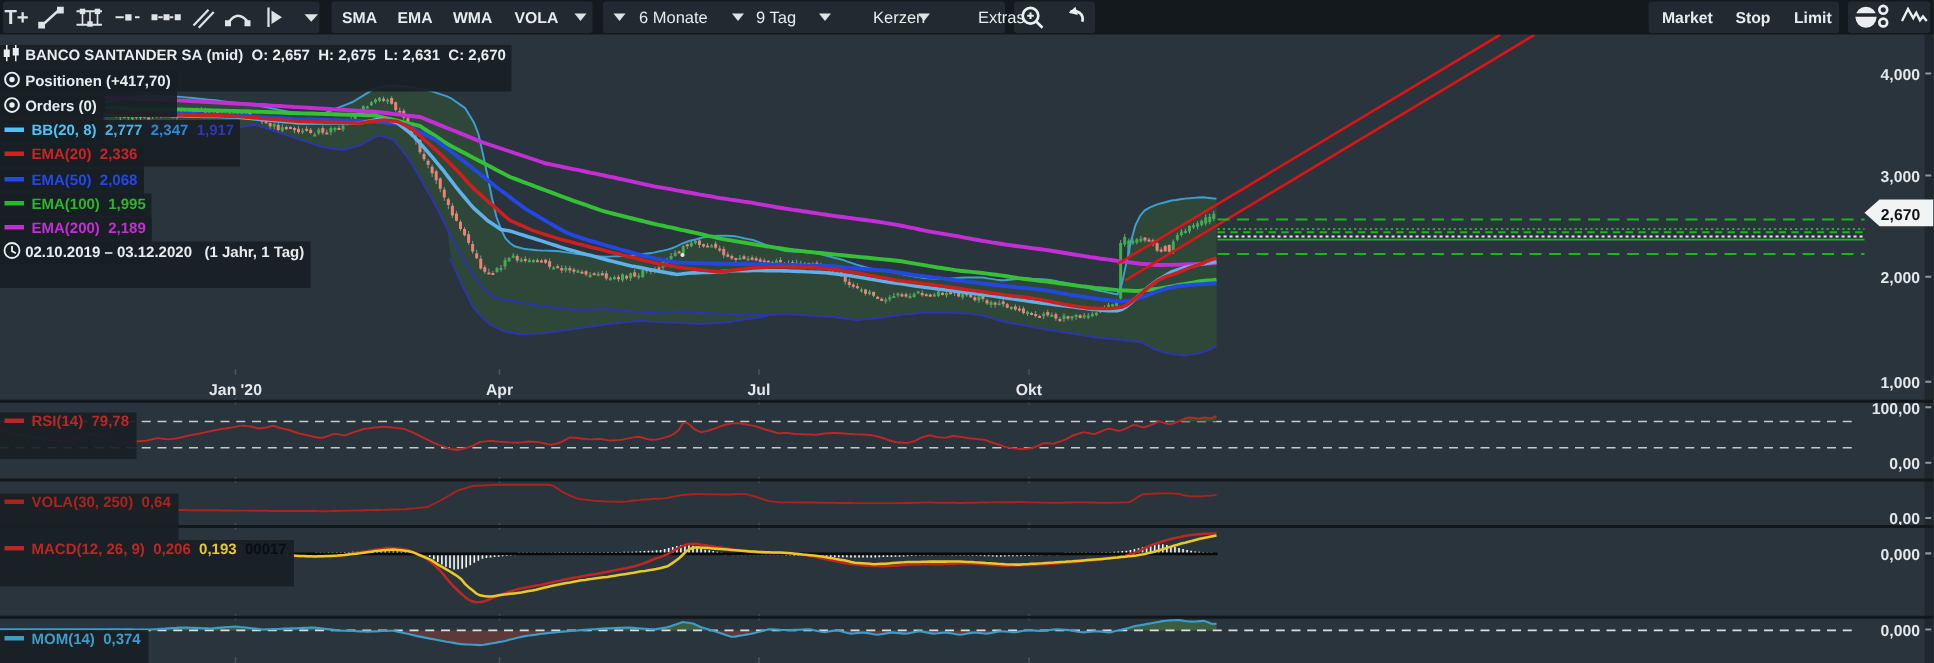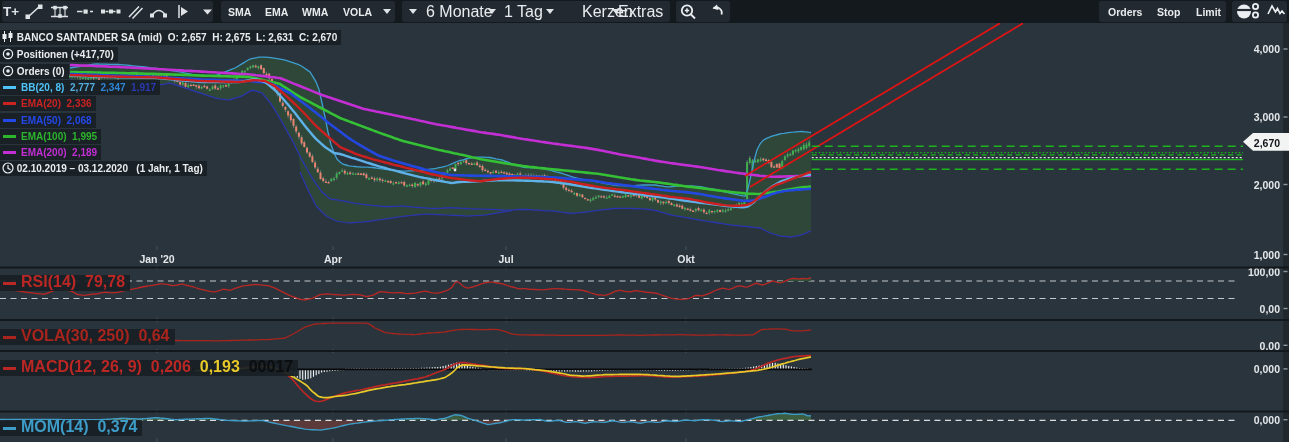--- a/index.html
+++ b/index.html
@@ -1,24 +1,24 @@
 <!DOCTYPE html>
 <html><head><meta charset="utf-8"><style>
 *{margin:0;padding:0;box-sizing:border-box}
 html,body{width:1289px;height:442px;overflow:hidden;background:#2a343c;font-family:"Liberation Sans",sans-serif}
 #toolbar{position:absolute;left:0;top:0;width:1289px;height:23px;background:#14191d;z-index:30}
 .grp{position:absolute;top:1px;height:21px;background:#222930;border-radius:2px;display:flex;align-items:center;color:#e6e9ec}
-.tt{position:absolute;top:4px;font-size:16px;color:#e8ebed;line-height:16px;white-space:nowrap}
+.tt{position:absolute;top:4px;font-size:11px;color:#e8ebed;line-height:16px;white-space:nowrap}
 .tt.b{font-weight:bold;font-size:10.5px}
 .tcaret{position:absolute;top:9px;width:0;height:0;border-left:4.5px solid transparent;border-right:4.5px solid transparent;border-top:5px solid #dfe3e6}
 #legend{position:absolute;left:0;top:0;z-index:20}
-.lrow{position:absolute;left:0;white-space:nowrap;height:15px;line-height:15px;background:rgba(24,31,37,0.93);color:#e9ecee;font-size:10px;font-weight:bold;padding:0 4px 0 2px}
+.lrow{position:absolute;left:0;white-space:nowrap;height:31px;line-height:15px;background:rgba(24,31,37,0.93);color:#e9ecee;font-size:10px;font-weight:bold;padding:0 4px 0 2px}
 .sw{display:inline-block;width:13px;height:3px;vertical-align:2px;margin-right:5px;margin-left:1px}
 #chartwrap{position:absolute;left:0;top:0;width:1289px;height:442px;z-index:1}
-.ilab{position:absolute;white-space:nowrap;font-size:16px;font-weight:bold;background:rgba(24,31,37,0.93);height:16px;line-height:14px;padding:0 5px 0 2px;z-index:20}
+.ilab{position:absolute;white-space:nowrap;font-size:10px;font-weight:bold;background:rgba(24,31,37,0.93);height:31px;line-height:14px;padding:0 5px 0 2px;z-index:20}
 #rightstrip{position:absolute;left:1283px;top:23px;width:6px;height:419px;background:#20282e;z-index:0}
 </style></head>
 <body>
 <div id="chartwrap">
 <svg width="1289" height="419" viewBox="0 23 1289 419" style="position:absolute;left:0;top:23px" shape-rendering="auto">
 <polygon points="70.0,68.0 73.0,67.5 76.0,67.0 79.0,66.6 82.0,66.1 85.0,65.6 88.0,65.1 91.0,64.6 94.0,64.2 97.0,64.0 100.0,64.1 103.0,64.2 106.0,64.2 109.0,64.3 112.0,64.3 115.0,64.4 118.0,64.5 121.0,64.6 124.0,64.9 127.0,65.2 130.0,65.5 133.0,65.8 136.0,66.1 139.0,66.4 142.0,66.7 145.0,67.0 148.0,67.4 151.0,67.8 154.0,68.1 157.0,68.5 160.0,68.9 163.0,69.3 166.0,69.8 169.0,70.2 172.0,70.6 175.0,71.0 178.0,71.6 181.0,72.2 184.0,72.8 187.0,73.4 190.0,74.0 193.0,74.6 196.0,75.0 199.0,75.2 202.0,75.3 205.0,75.5 208.0,75.7 211.0,75.8 214.0,76.0 217.0,75.2 220.0,74.0 223.0,72.8 226.0,71.6 229.0,70.4 232.0,69.2 235.0,68.0 238.0,66.2 241.0,64.4 244.0,62.6 247.0,60.8 250.0,59.0 253.0,58.4 256.0,57.8 259.0,57.2 262.0,57.1 265.0,57.2 268.0,57.4 271.0,57.7 274.0,58.2 277.0,58.7 280.0,59.2 283.0,59.7 286.0,60.3 289.0,61.3 292.0,62.3 295.0,63.3 298.0,64.3 301.0,65.7 304.0,67.8 307.0,69.9 310.0,72.0 313.0,76.9 316.0,81.8 319.0,89.5 322.0,103.0 325.0,117.0 328.0,132.0 331.0,144.7 334.0,152.7 337.0,159.0 340.0,162.0 343.0,164.2 346.0,165.0 349.0,165.8 352.0,166.2 355.0,166.5 358.0,166.8 361.0,167.0 364.0,167.1 367.0,167.2 370.0,167.3 373.0,167.5 376.0,168.0 379.0,168.4 382.0,168.9 385.0,169.3 388.0,169.7 391.0,170.0 394.0,170.3 397.0,170.6 400.0,170.9 403.0,171.2 406.0,171.1 409.0,170.9 412.0,170.8 415.0,170.7 418.0,170.5 421.0,170.3 424.0,169.9 427.0,169.6 430.0,169.2 433.0,168.8 436.0,168.4 439.0,167.7 442.0,167.1 445.0,166.4 448.0,165.5 451.0,164.2 454.0,162.8 457.0,161.5 460.0,160.5 463.0,159.8 466.0,159.0 469.0,158.2 472.0,157.8 475.0,157.5 478.0,157.2 481.0,157.1 484.0,157.2 487.0,157.3 490.0,157.5 493.0,158.1 496.0,158.8 499.0,159.4 502.0,160.0 505.0,161.1 508.0,162.2 511.0,163.4 514.0,164.5 517.0,165.4 520.0,166.3 523.0,167.2 526.0,167.6 529.0,167.7 532.0,167.8 535.0,167.8 538.0,167.9 541.0,168.2 544.0,168.9 547.0,169.6 550.0,170.2 553.0,171.0 556.0,171.8 559.0,172.5 562.0,173.3 565.0,174.4 568.0,175.4 571.0,176.4 574.0,177.3 577.0,178.1 580.0,179.0 583.0,179.5 586.0,179.9 589.0,180.4 592.0,180.8 595.0,181.4 598.0,182.0 601.0,182.7 604.0,183.3 607.0,183.8 610.0,184.3 613.0,184.8 616.0,185.3 619.0,185.6 622.0,185.7 625.0,185.8 628.0,185.9 631.0,185.9 634.0,185.7 637.0,185.4 640.0,185.2 643.0,185.0 646.0,185.0 649.0,185.0 652.0,185.0 655.0,185.0 658.0,185.5 661.0,185.9 664.0,186.4 667.0,186.8 670.0,186.8 673.0,186.5 676.0,186.2 679.0,185.9 682.0,185.6 685.0,185.6 688.0,185.8 691.0,185.9 694.0,186.1 697.0,186.3 700.0,186.6 703.0,187.2 706.0,187.8 709.0,188.3 712.0,188.9 715.0,189.5 718.0,190.2 721.0,191.0 724.0,191.7 727.0,192.4 730.0,193.2 733.0,193.8 736.0,194.4 739.0,195.1 742.0,195.7 745.0,196.3 748.0,188.8 751.0,175.0 754.0,160.7 757.0,150.0 760.0,144.0 763.0,140.4 766.0,138.6 769.0,137.3 772.0,136.1 775.0,135.3 778.0,134.5 781.0,133.7 784.0,133.3 787.0,132.8 790.0,132.4 793.0,132.2 796.0,131.9 799.0,131.7 802.0,131.5 805.0,131.8 808.0,132.2 811.0,132.5 811.0,231.0 808.0,232.2 805.0,233.5 802.0,234.7 799.0,235.7 796.0,236.1 793.0,236.6 790.0,237.0 787.0,236.7 784.0,236.4 781.0,236.1 778.0,235.4 775.0,234.5 772.0,233.6 769.0,232.5 766.0,231.0 763.0,229.5 760.0,228.0 757.0,227.7 754.0,227.4 751.0,227.0 748.0,226.7 745.0,226.4 742.0,226.1 739.0,225.8 736.0,225.5 733.0,225.2 730.0,224.8 727.0,224.4 724.0,223.9 721.0,223.4 718.0,223.0 715.0,222.5 712.0,222.0 709.0,221.6 706.0,221.1 703.0,220.6 700.0,220.2 697.0,219.6 694.0,219.1 691.0,218.5 688.0,217.9 685.0,217.4 682.0,216.8 679.0,216.3 676.0,215.8 673.0,215.3 670.0,214.7 667.0,213.8 664.0,212.9 661.0,212.1 658.0,211.2 655.0,210.3 652.0,209.9 649.0,209.5 646.0,209.1 643.0,208.9 640.0,208.8 637.0,208.6 634.0,208.5 631.0,208.3 628.0,208.3 625.0,208.4 622.0,208.4 619.0,208.4 616.0,208.5 613.0,208.7 610.0,209.0 607.0,209.3 604.0,209.6 601.0,209.9 598.0,210.3 595.0,210.7 592.0,211.1 589.0,211.6 586.0,212.0 583.0,212.3 580.0,212.6 577.0,212.8 574.0,213.1 571.0,213.4 568.0,213.0 565.0,212.6 562.0,212.2 559.0,211.8 556.0,211.3 553.0,211.1 550.0,210.9 547.0,210.8 544.0,210.6 541.0,210.4 538.0,210.2 535.0,210.1 532.0,209.9 529.0,209.7 526.0,209.5 523.0,209.3 520.0,209.5 517.0,209.7 514.0,209.9 511.0,210.7 508.0,211.3 505.0,211.8 502.0,212.2 499.0,212.7 496.0,213.2 493.0,213.7 490.0,214.2 487.0,214.7 484.0,215.1 481.0,215.2 478.0,215.4 475.0,215.6 472.0,215.8 469.0,215.9 466.0,215.9 463.0,215.8 460.0,215.6 457.0,215.5 454.0,215.3 451.0,215.2 448.0,215.0 445.0,214.9 442.0,214.8 439.0,214.6 436.0,214.5 433.0,214.3 430.0,214.2 427.0,214.0 424.0,214.2 421.0,214.5 418.0,214.8 415.0,215.1 412.0,215.4 409.0,215.7 406.0,216.0 403.0,216.4 400.0,216.9 397.0,217.3 394.0,217.7 391.0,218.1 388.0,218.6 385.0,219.0 382.0,219.4 379.0,219.9 376.0,220.3 373.0,220.7 370.0,221.1 367.0,221.6 364.0,222.0 361.0,222.2 358.0,222.4 355.0,222.6 352.0,222.8 349.0,222.9 346.0,222.7 343.0,222.2 340.0,221.7 337.0,221.2 334.0,220.0 331.0,218.5 328.0,217.0 325.0,215.0 322.0,212.0 319.0,209.0 316.0,206.0 313.0,200.0 310.0,194.0 307.0,187.8 304.0,181.0 301.0,174.2 298.0,152.0 295.0,146.0 292.0,140.0 289.0,134.6 286.0,129.2 283.0,123.8 280.0,118.6 277.0,113.5 274.0,108.4 271.0,103.8 268.0,100.2 265.0,96.6 262.0,93.0 259.0,92.1 256.0,91.2 253.0,90.3 250.0,91.2 247.0,92.9 244.0,94.7 241.0,96.4 238.0,97.5 235.0,98.2 232.0,99.0 229.0,99.8 226.0,99.7 223.0,99.2 220.0,98.8 217.0,98.3 214.0,97.7 211.0,96.7 208.0,95.7 205.0,94.7 202.0,93.7 199.0,92.7 196.0,91.7 193.0,90.7 190.0,89.7 187.0,88.7 184.0,87.7 181.0,86.7 178.0,85.7 175.0,84.7 172.0,83.7 169.0,83.2 166.0,83.8 163.0,84.3 160.0,84.9 157.0,85.5 154.0,85.7 151.0,85.9 148.0,86.2 145.0,86.5 142.0,86.8 139.0,87.1 136.0,87.4 133.0,87.7 130.0,88.0 127.0,87.8 124.0,87.7 121.0,87.5 118.0,87.4 115.0,87.2 112.0,87.1 109.0,86.8 106.0,86.4 103.0,86.0 100.0,85.5 97.0,85.0 94.0,84.6 91.0,84.2 88.0,83.6 85.0,83.0 82.0,82.4 79.0,81.8 76.0,81.2 73.0,80.6 70.0,80.0" fill="#2e4739"></polygon>
 <path d="M64.0 74.3V78.4M66.7 73.8V77.2M69.4 74.5V77.3M72.1 74.9V77.5M74.8 75.3V77.7M77.5 75.3V78.7M80.2 75.3V80.2M82.9 76.6V78.3M85.6 76.3V79.8M88.3 76.7V80.1M91.0 74.6V79.6M93.7 75.2V80.3M96.4 75.3V79.2M99.1 76.5V79.2M101.8 76.0V79.3M104.5 74.3V78.9M107.2 73.2V78.9M109.9 74.8V78.2M112.6 75.0V77.8M115.3 74.6V79.0M118.0 74.0V79.7M120.7 73.3V77.4M123.4 72.8V77.0M126.1 73.5V76.4M128.8 73.0V75.1M131.5 71.7V74.5M134.2 71.3V74.6M136.9 71.6V77.3M139.6 73.7V75.7M142.3 72.6V75.9M145.0 72.9V76.4M147.7 73.4V77.9M150.4 74.6V77.4M153.1 73.6V77.3M155.8 73.7V77.0M158.5 73.0V76.8M161.2 74.5V78.3M163.9 73.7V76.8M166.6 73.0V77.6M169.3 76.6V80.3M172.0 76.9V79.9M174.7 78.3V82.8M177.4 79.8V82.6M180.1 81.3V86.3M182.8 80.7V86.2M185.5 81.7V88.5M188.2 82.9V88.2M190.9 83.6V86.7M193.6 84.0V86.1M196.3 84.5V88.8M199.0 84.0V89.3M201.7 85.5V89.4M204.4 84.2V87.9M207.1 85.4V89.5M209.8 88.3V90.5M212.5 85.2V90.0M215.2 83.8V90.0M217.9 86.4V89.4M220.6 84.2V90.2M223.3 84.8V88.1M226.0 83.7V86.2M228.7 82.4V87.9M231.4 79.2V83.6M234.1 77.9V83.4M236.8 75.6V82.0M239.5 72.9V77.8M242.2 70.2V76.1M244.9 70.3V72.4M247.6 67.3V70.6M250.3 65.5V69.2M253.0 64.7V68.2M255.7 64.3V68.1M258.4 65.5V69.4M261.1 64.2V69.8M263.8 67.6V74.5M266.5 71.7V77.2M269.2 72.7V80.1M271.9 76.6V83.8M274.6 81.9V91.4M277.3 89.2V96.5M280.0 92.6V102.9M282.7 100.5V107.3M285.4 106.0V112.1M288.1 109.9V118.0M290.8 113.0V122.6M293.5 118.1V128.1M296.2 124.7V133.9M298.9 131.6V139.5M301.6 135.4V145.3M304.3 140.6V147.6M307.0 146.5V154.0M309.7 151.4V157.7M312.4 154.0V163.2M315.1 160.5V169.2M317.8 166.5V172.8M320.5 170.3V179.8M323.2 176.6V182.6M325.9 179.0V182.7M328.6 180.7V182.7M331.3 178.0V181.8M334.0 176.7V181.2M336.7 171.7V179.7M339.4 171.4V174.7M342.1 168.6V172.1M344.8 169.3V175.0M347.5 171.6V175.0M350.2 170.9V175.2M352.9 172.0V174.9M355.6 172.9V175.1M358.3 172.1V174.7M361.0 172.7V175.2M363.7 172.5V176.0M366.4 172.4V179.5M369.1 177.4V179.6M371.8 176.1V178.9M374.5 176.7V182.2M377.2 177.0V181.6M379.9 177.1V182.1M382.6 178.4V182.9M385.3 179.6V182.0M388.0 179.9V182.4M390.7 180.0V184.2M393.4 181.3V185.3M396.1 181.5V183.4M398.8 181.1V184.4M401.5 180.7V183.2M404.2 180.5V187.0M406.9 184.3V187.2M409.6 183.7V186.5M412.3 183.2V187.9M415.0 182.2V188.0M417.7 183.0V186.9M420.4 181.7V187.3M423.1 179.5V185.0M425.8 182.1V186.4M428.5 179.4V185.3M431.2 178.9V182.3M433.9 178.8V183.0M436.6 177.8V182.3M439.3 177.2V180.2M442.0 173.9V180.2M444.7 171.9V176.0M447.4 168.7V173.4M450.1 166.9V171.1M452.8 167.0V168.5M455.5 163.5V169.7M458.2 162.3V166.0M460.9 160.7V164.9M463.6 159.4V163.0M466.3 158.3V165.3M469.0 162.4V165.1M471.7 162.0V164.4M474.4 162.6V164.3M477.1 160.9V166.1M479.8 163.7V168.2M482.5 164.4V172.1M485.2 167.8V171.6M487.9 169.5V173.4M490.6 171.6V175.0M493.3 170.0V173.4M496.0 169.7V173.2M498.7 170.6V173.8M501.4 170.1V173.6M504.1 171.0V174.2M506.8 171.5V175.0M509.5 172.1V176.8M512.2 173.3V177.5M514.9 173.9V175.6M517.6 172.5V176.3M520.3 171.5V176.5M523.0 174.7V177.2M525.7 173.5V176.0M528.4 173.3V177.2M531.1 173.1V177.0M533.8 173.8V176.6M536.5 174.6V177.6M539.2 175.0V179.1M541.9 174.6V178.8M544.6 173.8V177.8M547.3 175.2V178.9M550.0 177.8V179.6M552.7 176.8V181.3M555.4 177.3V181.9M558.1 179.5V182.7M560.8 178.8V184.7M563.5 182.1V189.7M566.2 185.8V191.8M568.9 188.4V192.3M571.6 188.8V192.9M574.3 191.7V195.1M577.0 192.5V197.2M579.7 193.2V196.8M582.4 194.1V198.2M585.1 197.1V198.7M587.8 198.4V200.9M590.5 198.3V202.5M593.2 196.6V201.0M595.9 195.4V198.5M598.6 195.0V198.3M601.3 195.0V197.8M604.0 195.0V198.7M606.7 195.5V198.8M609.4 194.8V198.5M612.1 193.8V195.6M614.8 193.5V197.8M617.5 195.4V197.2M620.2 195.6V197.5M622.9 195.2V197.8M625.6 193.3V198.0M628.3 194.7V197.0M631.0 194.0V198.4M633.7 194.2V196.1M636.4 192.5V197.3M639.1 193.7V198.3M641.8 195.1V199.6M644.5 194.4V198.0M647.2 195.7V198.6M649.9 196.9V201.1M652.6 196.0V202.0M655.3 195.6V201.1M658.0 199.0V203.4M660.7 200.3V205.2M663.4 201.0V205.1M666.1 200.2V203.5M668.8 199.2V204.7M671.5 202.0V205.5M674.2 204.1V206.8M676.9 203.0V207.3M679.6 203.9V208.0M682.3 204.3V209.6M685.0 207.2V210.7M687.7 207.8V210.2M690.4 207.4V211.7M693.1 209.9V211.5M695.8 207.8V212.6M698.5 206.5V211.4M701.2 208.4V211.3M703.9 208.3V213.8M706.6 211.3V214.4M709.3 208.9V214.7M712.0 210.4V213.7M714.7 210.4V213.6M717.4 209.2V213.1M720.1 209.4V212.4M722.8 208.7V212.7M725.5 208.7V212.8M728.2 207.7V211.5M730.9 207.9V210.8M733.6 205.6V208.6M736.3 203.5V208.0M739.0 202.0V207.5M741.7 202.5V205.2M744.4 199.6V204.5M747.1 160.0V200.5M749.8 156.0V164.5M752.5 159.0V171.1M755.2 158.5V163.2M757.9 158.6V163.0M760.6 157.3V161.8M763.3 158.0V161.7M766.0 158.3V161.6M768.7 159.0V164.1M771.4 161.5V168.2M774.1 164.9V168.3M776.8 163.2V167.9M779.5 162.8V168.6M782.2 159.7V169.3M784.9 155.1V160.8M787.6 152.7V157.8M790.3 152.5V155.9M793.0 150.1V155.6M795.7 148.9V152.7M798.4 147.5V153.0M801.1 146.4V151.0M803.8 143.0V150.5M806.5 142.5V149.5M809.2 140.5V147.5" stroke="#a7b1b5" stroke-width="0.7" fill="none" opacity="0.7"></path>
 <path d="M63.0 75.6h2v2.1h-2zM68.4 76.1h2v1.4h-2zM71.1 76.1h2v1.4h-2zM73.8 75.8h2v1.4h-2zM79.2 76.8h2v1.5h-2zM81.9 77.5h2v1.4h-2zM84.6 77.3h2v1.4h-2zM87.3 78.1h2v1.4h-2zM90.0 75.8h2v2.9h-2zM95.4 77.3h2v1.4h-2zM100.8 76.4h2v1.4h-2zM103.5 75.6h2v1.6h-2zM108.9 75.4h2v1.4h-2zM117.0 75.9h2v2.6h-2zM122.4 74.6h2v1.8h-2zM125.1 75.3h2v1.4h-2zM127.8 73.9h2v1.4h-2zM130.5 73.6h2v1.4h-2zM133.2 73.1h2v1.4h-2zM138.6 74.6h2v1.4h-2zM149.4 75.6h2v1.4h-2zM154.8 75.1h2v1.4h-2zM160.2 75.2h2v1.7h-2zM181.8 82.6h2v1.8h-2zM187.2 84.9h2v2.2h-2zM200.7 87.0h2v1.4h-2zM208.8 89.6h2v1.4h-2zM211.5 86.4h2v2.5h-2zM219.6 85.4h2v2.8h-2zM222.3 85.2h2v1.4h-2zM227.7 83.9h2v2.4h-2zM230.4 80.9h2v2.1h-2zM233.1 79.6h2v2.1h-2zM235.8 76.7h2v3.3h-2zM238.5 74.5h2v2.7h-2zM241.2 70.8h2v4.6h-2zM243.9 71.0h2v1.4h-2zM246.6 68.1h2v2.1h-2zM249.3 66.4h2v1.7h-2zM252.0 65.2h2v2.1h-2zM257.4 66.5h2v1.4h-2zM330.3 178.8h2v2.5h-2zM333.0 178.6h2v1.4h-2zM335.7 173.5h2v4.2h-2zM338.4 172.0h2v2.1h-2zM341.1 170.4h2v1.4h-2zM346.5 173.0h2v1.4h-2zM351.9 173.4h2v1.4h-2zM354.6 173.4h2v1.4h-2zM368.1 178.3h2v1.4h-2zM376.2 178.5h2v1.8h-2zM384.3 180.4h2v1.4h-2zM392.4 183.2h2v1.4h-2zM397.8 182.5h2v1.4h-2zM405.9 185.3h2v1.4h-2zM408.6 184.7h2v1.4h-2zM414.0 182.8h2v4.1h-2zM419.4 182.2h2v3.3h-2zM424.8 183.6h2v1.4h-2zM427.5 180.0h2v4.6h-2zM435.6 179.5h2v1.4h-2zM441.0 174.4h2v4.1h-2zM443.7 173.2h2v1.9h-2zM446.4 170.6h2v2.2h-2zM449.1 168.5h2v2.1h-2zM454.5 164.0h2v4.9h-2zM459.9 161.9h2v2.3h-2zM462.6 160.7h2v1.4h-2zM473.4 163.6h2v1.4h-2zM492.3 171.8h2v1.4h-2zM497.7 172.3h2v1.4h-2zM516.6 173.7h2v1.9h-2zM530.1 175.1h2v1.4h-2zM540.9 175.5h2v2.7h-2zM557.1 181.1h2v1.4h-2zM573.3 193.0h2v1.4h-2zM578.7 194.4h2v1.7h-2zM589.5 199.6h2v1.4h-2zM592.2 198.1h2v1.6h-2zM594.9 197.3h2v1.4h-2zM597.6 195.6h2v1.4h-2zM605.7 197.4h2v1.4h-2zM608.4 195.8h2v2.2h-2zM611.1 194.3h2v1.4h-2zM621.9 196.3h2v1.4h-2zM624.6 194.4h2v2.9h-2zM630.0 195.4h2v1.4h-2zM640.8 196.0h2v2.4h-2zM651.6 197.6h2v2.8h-2zM659.7 201.4h2v1.9h-2zM665.1 202.1h2v1.4h-2zM673.2 204.5h2v1.5h-2zM684.0 207.8h2v1.6h-2zM694.8 209.1h2v1.7h-2zM700.2 209.9h2v1.4h-2zM708.3 210.3h2v2.4h-2zM713.7 210.9h2v1.4h-2zM716.4 210.0h2v1.4h-2zM721.8 210.2h2v1.4h-2zM724.5 210.4h2v1.4h-2zM727.2 209.4h2v1.4h-2zM729.9 208.3h2v1.8h-2zM732.6 206.7h2v1.4h-2zM735.3 205.3h2v2.2h-2zM738.0 203.1h2v2.8h-2zM740.7 202.9h2v1.4h-2zM743.4 201.2h2v2.8h-2zM746.1 162.0h2v37.0h-2zM748.8 158.0h2v5.0h-2zM751.5 160.3h2v9.0h-2zM754.2 160.5h2v1.8h-2zM756.9 159.5h2v2.4h-2zM759.6 159.2h2v1.6h-2zM781.2 161.0h2v7.2h-2zM783.9 156.6h2v3.3h-2zM786.6 154.4h2v2.2h-2zM789.3 154.0h2v1.4h-2zM792.0 150.6h2v3.8h-2zM794.7 150.2h2v1.4h-2zM797.4 148.9h2v2.3h-2zM800.1 147.1h2v2.9h-2zM802.8 145.0h2v4.0h-2zM805.5 144.5h2v3.5h-2zM808.2 142.5h2v3.5h-2z" fill="#3fae4d"></path>
 <path d="M65.7 74.7h2v1.4h-2zM76.5 75.9h2v1.4h-2zM92.7 76.2h2v2.3h-2zM98.1 78.3h2v1.4h-2zM106.2 74.8h2v2.6h-2zM111.6 76.4h2v1.4h-2zM114.3 76.0h2v1.9h-2zM119.7 74.9h2v1.7h-2zM135.9 73.1h2v2.7h-2zM141.3 73.5h2v1.4h-2zM144.0 74.0h2v1.4h-2zM146.7 75.2h2v1.6h-2zM152.1 75.3h2v1.4h-2zM157.5 74.0h2v1.8h-2zM162.9 74.1h2v1.4h-2zM165.6 74.9h2v2.1h-2zM168.3 78.0h2v1.4h-2zM171.0 77.9h2v1.5h-2zM173.7 79.5h2v1.7h-2zM176.4 80.7h2v1.4h-2zM179.1 82.0h2v2.4h-2zM184.5 83.1h2v3.6h-2zM189.9 84.7h2v1.4h-2zM192.6 84.6h2v1.4h-2zM195.3 85.3h2v1.5h-2zM198.0 85.8h2v2.4h-2zM203.4 85.8h2v1.4h-2zM206.1 86.5h2v2.2h-2zM214.2 85.4h2v3.1h-2zM216.9 88.3h2v1.4h-2zM225.0 85.3h2v1.4h-2zM254.7 65.8h2v1.4h-2zM260.1 65.3h2v3.9h-2zM262.8 68.2h2v5.1h-2zM265.5 73.8h2v1.4h-2zM268.2 73.8h2v4.7h-2zM270.9 78.9h2v4.3h-2zM273.6 84.3h2v6.5h-2zM276.3 91.8h2v1.9h-2zM279.0 93.3h2v8.2h-2zM281.7 102.7h2v3.4h-2zM284.4 107.1h2v2.7h-2zM287.1 111.2h2v4.3h-2zM289.8 114.2h2v6.0h-2zM292.5 119.0h2v6.8h-2zM295.2 126.4h2v5.2h-2zM297.9 132.8h2v3.9h-2zM300.6 137.2h2v6.4h-2zM303.3 142.3h2v4.8h-2zM306.0 147.8h2v4.8h-2zM308.7 152.6h2v4.2h-2zM311.4 156.2h2v5.7h-2zM314.1 162.6h2v5.0h-2zM316.8 168.8h2v3.4h-2zM319.5 172.5h2v6.5h-2zM322.2 178.2h2v2.9h-2zM324.9 181.6h2v1.4h-2zM327.6 182.0h2v1.4h-2zM343.8 170.7h2v2.9h-2zM349.2 172.6h2v1.4h-2zM357.3 173.5h2v1.4h-2zM360.0 173.6h2v1.4h-2zM362.7 173.2h2v2.0h-2zM365.4 174.2h2v3.7h-2zM370.8 177.5h2v1.4h-2zM373.5 178.6h2v1.7h-2zM378.9 178.6h2v1.7h-2zM381.6 179.7h2v1.4h-2zM387.0 181.1h2v1.4h-2zM389.7 180.9h2v2.1h-2zM395.1 182.1h2v1.4h-2zM400.5 182.2h2v1.4h-2zM403.2 182.1h2v3.5h-2zM411.3 184.6h2v1.5h-2zM416.7 183.9h2v1.7h-2zM422.1 181.5h2v2.8h-2zM430.2 179.5h2v1.4h-2zM432.9 179.8h2v1.5h-2zM438.3 178.4h2v1.4h-2zM451.8 167.6h2v1.4h-2zM457.2 162.8h2v1.4h-2zM465.3 160.3h2v3.0h-2zM468.0 162.9h2v1.4h-2zM470.7 163.6h2v1.4h-2zM476.1 162.5h2v2.7h-2zM478.8 165.6h2v1.4h-2zM481.5 166.0h2v4.2h-2zM484.2 169.7h2v1.4h-2zM486.9 170.7h2v1.6h-2zM489.6 172.0h2v1.4h-2zM495.0 170.8h2v1.9h-2zM500.4 171.7h2v1.4h-2zM503.1 172.2h2v1.4h-2zM505.8 172.8h2v1.7h-2zM508.5 173.6h2v1.4h-2zM511.2 173.9h2v1.7h-2zM513.9 174.7h2v1.4h-2zM519.3 173.4h2v1.4h-2zM522.0 175.4h2v1.4h-2zM524.7 175.5h2v1.4h-2zM527.4 174.9h2v1.4h-2zM532.8 175.7h2v1.4h-2zM535.5 175.6h2v1.4h-2zM538.2 175.4h2v1.8h-2zM543.6 175.1h2v1.4h-2zM546.3 176.7h2v1.5h-2zM549.0 178.2h2v1.4h-2zM551.7 177.2h2v2.8h-2zM554.4 178.8h2v2.1h-2zM559.8 180.7h2v2.1h-2zM562.5 183.4h2v4.4h-2zM565.2 187.8h2v2.2h-2zM567.9 189.7h2v1.4h-2zM570.6 190.6h2v1.6h-2zM576.0 193.0h2v2.8h-2zM581.4 194.6h2v2.6h-2zM584.1 197.9h2v1.4h-2zM586.8 199.2h2v1.4h-2zM600.3 196.2h2v1.4h-2zM603.0 196.2h2v1.4h-2zM613.8 195.4h2v1.4h-2zM616.5 196.1h2v1.4h-2zM619.2 196.4h2v1.4h-2zM627.3 195.2h2v1.4h-2zM632.7 194.8h2v1.4h-2zM635.4 193.9h2v1.6h-2zM638.1 194.8h2v2.9h-2zM643.5 195.0h2v1.9h-2zM646.2 196.1h2v2.0h-2zM648.9 198.1h2v2.1h-2zM654.3 197.0h2v2.4h-2zM657.0 200.1h2v2.3h-2zM662.4 201.7h2v1.5h-2zM667.8 201.0h2v1.9h-2zM670.5 202.9h2v2.2h-2zM675.9 204.4h2v2.0h-2zM678.6 205.6h2v1.4h-2zM681.3 205.7h2v3.0h-2zM686.7 208.6h2v1.4h-2zM689.4 209.3h2v1.4h-2zM692.1 210.6h2v1.4h-2zM697.5 208.0h2v2.2h-2zM702.9 209.5h2v2.8h-2zM705.6 212.7h2v1.4h-2zM711.0 210.9h2v1.4h-2zM719.1 210.1h2v1.9h-2zM762.3 158.4h2v1.9h-2zM765.0 159.6h2v1.4h-2zM767.7 160.1h2v2.5h-2zM770.4 162.1h2v5.1h-2zM773.1 166.4h2v1.4h-2zM775.8 164.0h2v3.5h-2zM778.5 163.4h2v4.5h-2z" fill="#ea8471"></path>
 <polyline points="70.0,80.0 73.0,80.6 76.0,81.2 79.0,81.8 82.0,82.4 85.0,83.0 88.0,83.6 91.0,84.2 94.0,84.6 97.0,85.0 100.0,85.5 103.0,86.0 106.0,86.4 109.0,86.8 112.0,87.1 115.0,87.2 118.0,87.4 121.0,87.5 124.0,87.7 127.0,87.8 130.0,88.0 133.0,87.7 136.0,87.4 139.0,87.1 142.0,86.8 145.0,86.5 148.0,86.2 151.0,85.9 154.0,85.7 157.0,85.5 160.0,84.9 163.0,84.3 166.0,83.8 169.0,83.2 172.0,83.7 175.0,84.7 178.0,85.7 181.0,86.7 184.0,87.7 187.0,88.7 190.0,89.7 193.0,90.7 196.0,91.7 199.0,92.7 202.0,93.7 205.0,94.7 208.0,95.7 211.0,96.7 214.0,97.7 217.0,98.3 220.0,98.8 223.0,99.2 226.0,99.7 229.0,99.8 232.0,99.0 235.0,98.2 238.0,97.5 241.0,96.4 244.0,94.7 247.0,92.9 250.0,91.2 253.0,90.3 256.0,91.2 259.0,92.1 262.0,93.0 265.0,96.6 268.0,100.2 271.0,103.8 274.0,108.4 277.0,113.5 280.0,118.6 283.0,123.8 286.0,129.2 289.0,134.6 292.0,140.0 295.0,146.0 298.0,152.0 301.0,158.0 304.0,163.6 307.0,169.0 310.0,174.4 313.0,179.4 316.0,183.6 319.0,187.8 322.0,192.0 325.0,194.6 328.0,197.2 331.0,199.1 334.0,199.5 337.0,199.9 340.0,200.3 343.0,200.9 346.0,201.5 349.0,202.1 352.0,202.7 355.0,203.3 358.0,203.7 361.0,204.1 364.0,204.4 367.0,204.8 370.0,205.2 373.0,205.5 376.0,205.7 379.0,206.0 382.0,206.3 385.0,206.5 388.0,206.7 391.0,206.5 394.0,206.4 397.0,206.3 400.0,206.1 403.0,206.0 406.0,206.3 409.0,206.6 412.0,206.9 415.0,207.2 418.0,207.5 421.0,207.7 424.0,207.9 427.0,208.1 430.0,208.3 433.0,208.5 436.0,208.5 439.0,208.3 442.0,208.2 445.0,208.0 448.0,207.8 451.0,207.6 454.0,207.8 457.0,208.0 460.0,208.2 463.0,208.3 466.0,208.5 469.0,208.7 472.0,208.8 475.0,209.0 478.0,209.1 481.0,209.2 484.0,209.2 487.0,209.3 490.0,209.3 493.0,209.4 496.0,209.6 499.0,209.8 502.0,210.0 505.0,210.2 508.0,210.2 511.0,210.1 514.0,209.9 517.0,209.7 520.0,209.5 523.0,209.3 526.0,209.5 529.0,209.7 532.0,209.9 535.0,210.1 538.0,210.2 541.0,210.4 544.0,210.6 547.0,210.8 550.0,210.9 553.0,211.1 556.0,211.3 559.0,211.8 562.0,212.2 565.0,212.6 568.0,213.0 571.0,213.4 574.0,213.1 577.0,212.8 580.0,212.6 583.0,212.3 586.0,212.0 589.0,211.6 592.0,211.1 595.0,210.7 598.0,210.3 601.0,209.9 604.0,209.6 607.0,209.3 610.0,209.0 613.0,208.7 616.0,208.5 619.0,208.4 622.0,208.4 625.0,208.4 628.0,208.3 631.0,208.3 634.0,208.5 637.0,208.6 640.0,208.8 643.0,208.9 646.0,209.1 649.0,209.5 652.0,209.9 655.0,210.3 658.0,211.2 661.0,212.1 664.0,212.9 667.0,213.8 670.0,214.7 673.0,215.3 676.0,215.8 679.0,216.3 682.0,216.8 685.0,217.4 688.0,217.9 691.0,218.5 694.0,219.1 697.0,219.6 700.0,220.2 703.0,220.6 706.0,221.1 709.0,221.6 712.0,222.0 715.0,222.5 718.0,223.0 721.0,223.4 724.0,223.9 727.0,224.4 730.0,224.8 733.0,225.2 736.0,225.5 739.0,225.8 742.0,226.1 745.0,226.4 748.0,226.7 751.0,227.0 754.0,227.4 757.0,227.7 760.0,228.0 763.0,229.5 766.0,231.0 769.0,232.5 772.0,233.6 775.0,234.5 778.0,235.4 781.0,236.1 784.0,236.4 787.0,236.7 790.0,237.0 793.0,236.6 796.0,236.1 799.0,235.7 802.0,234.7 805.0,233.5 808.0,232.2 811.0,231.0" fill="none" stroke="#2b35b0" stroke-width="1.3"></polyline>
@@ -133,35 +133,35 @@
    </g>
  </svg>
  <span class="tt b" style="left:228px">SMA</span>
  <span class="tt b" style="left:265px">EMA</span>
  <span class="tt b" style="left:302px">WMA</span>
  <span class="tt b" style="left:343px">VOLA</span>
  <span class="tcaret" style="left:383px"></span>
  <span class="tcaret" style="left:409px"></span>
  <span class="tt" style="left:426px">6 Monate</span>
  <span class="tcaret" style="left:488px"></span>
- <span class="tt" style="left:504px">1 Tag</span>
+ <span class="tt" style="left:504px">9 Tag</span>
  <span class="tcaret" style="left:546px"></span>
  <span class="tt" style="left:582px">Kerzen</span>
  <span class="tcaret" style="left:612px"></span>
- <span class="tt" style="left:618px">Extras</span>
+ <span class="tt" style="left:652px">Extras</span>
  <svg width="54" height="23" viewBox="0 0 54 23" style="position:absolute;left:676px;top:0">
    <g stroke="#eceff1" fill="none" stroke-width="1.8">
     <circle cx="11" cy="10.5" r="5.2"></circle>
         <path d="M15 14.5L19 18.5"></path>
         <path d="M8.8 10.5h4.4M11 8.3v4.4" stroke-width="1.4"></path>
     <path d="M45.5 14.5c1.5-5-3.5-8.5-8-6.5" stroke-width="1.8"></path>
         <path d="M41 4.5l-4.5 4 6 1.5z" fill="#eceff1" stroke="none"></path>
    </g>
  </svg>
- <span class="tt b" style="left:1108px">Orders</span>
+ <span class="tt b" style="left:1108px">Market</span>
  <span class="tt b" style="left:1157px">Stop</span>
  <span class="tt b" style="left:1196px">Limit</span>
  <svg width="55" height="23" viewBox="0 0 55 23" style="position:absolute;left:1232px;top:0">
     <circle cx="12" cy="11.5" r="7" fill="#eceff1"></circle>
     <path d="M5 10h14" stroke="#222930" stroke-width="2.2"></path>
     <circle cx="23.5" cy="6.5" r="2.6" fill="none" stroke="#eceff1" stroke-width="1.8"></circle>
     <circle cx="23.5" cy="15" r="2.6" fill="none" stroke="#eceff1" stroke-width="1.8"></circle>
     <path d="M36 14l4-8 3.5 6 2-3.5 2.5 5 2-2.5 2.5 3" stroke="#eceff1" stroke-width="1.6" fill="none"></path>
  </svg>
 </div>

